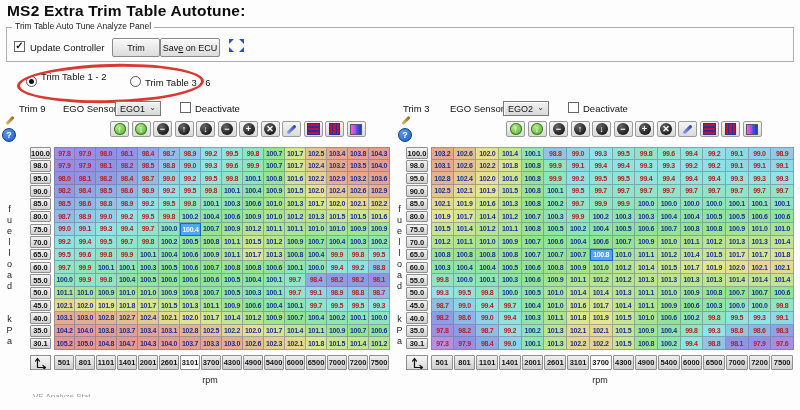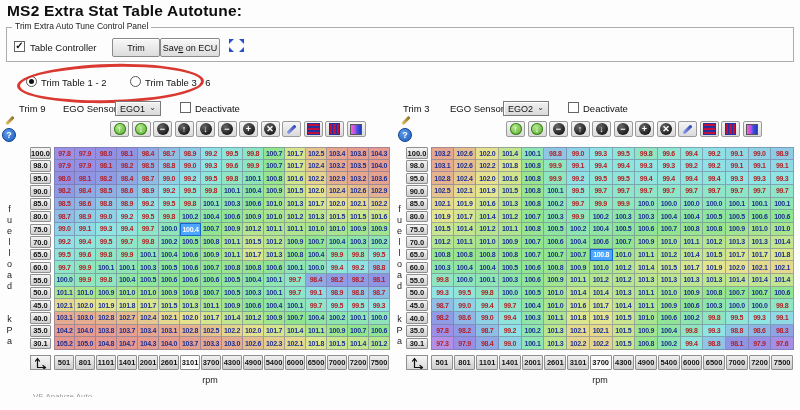--- a/index.html
+++ b/index.html
@@ -67,48 +67,48 @@
       border:1px solid #8f8f8f;display:flex;align-items:center;justify-content:center;}
   .rpm{position:absolute;text-align:center;font-size:9px;color:#222;}
   .clipped{position:absolute;left:33px;top:392px;height:5px;overflow:hidden;font-size:8px;color:#9a9a9a;}
   .expand{position:absolute;}
 </style>
 </head>
 <body>
 
 <div>
 
-  <div class="title">MS2 Extra Stat Table Autotune:</div>
+  <div class="title">MS2 Extra Trim Table Autotune:</div>
 
   <div class="groupbox"></div>
-  <div class="gb-label">Trim Extra Auto Tune Control Panel</div>
+  <div class="gb-label">Trim Table Auto Tune Analyze Panel</div>
 
   <span class="cb checked" style="left:14px;top:41px;"></span>
-  <span class="lbl" style="left:30px;top:42px;">Table Controller</span>
+  <span class="lbl" style="left:30px;top:42px;">Update Controller</span>
 
   <div class="btn" style="left:112px;top:38px;width:46px;height:17px;">
     <span>Trim</span>
   </div>
   <div class="btn" style="left:160px;top:38px;width:58px;height:17px;">
     <span>Sav</span>
       <span class="uline">e</span>
       <span> on ECU</span>
   </div>
 
   <div class="expand" style="left:228px;top:38px;">
     <svg width="17" height="15" viewBox="0 0 17 15">
       <polygon points="1,6 1,1 6,1" fill="#2850c8"></polygon>
       <polygon points="11,1 16,1 16,6" fill="#2850c8"></polygon>
       <polygon points="1,9 1,14 6,14" fill="#2850c8"></polygon>
       <polygon points="16,9 16,14 11,14" fill="#2850c8"></polygon>
     </svg>
   </div>
 
   <span class="radio on" style="left:26px;top:76px;"></span>
-  <span class="lbl" style="left:41px;top:77px;">Trim Table 1 - 2</span>
+  <span class="lbl" style="left:41px;top:71px;">Trim Table 1 - 2</span>
   <span class="radio" style="left:130px;top:76px;"></span>
   <span class="lbl" style="left:145px;top:77px;">Trim Table 3 - 6</span>
   <div class="red-ellipse"></div>
 
   <span class="lbl" style="left:19px;top:103px;">Trim 9</span>
   <span class="lbl" style="left:63px;top:103px;">EGO Sensor:</span>
   <div class="dd" style="left:115px;top:101px;">
     <span>EGO1</span>
     <span class="chev">⌄</span>
   </div>
@@ -972,15 +972,15 @@
         <div class="axisbtn" style="width: 21.7px;">6500</div>
         <div class="axisbtn" style="width: 21.7px;">7000</div>
         <div class="axisbtn" style="width: 21.7px;">7200</div>
         <div class="axisbtn" style="width: 21.7px;">7500</div>
       </div>
     </div>
 
   <div class="rpm" style="left:30px;top:375px;width:360px;">rpm</div>
   <div class="rpm" style="left:406px;top:375px;width:388px;">rpm</div>
 
-  <div class="clipped">VE Analyze Auto</div>
+  <div class="clipped">VE Analyze Stat</div>
 
 </div>
 
 </body></html>

